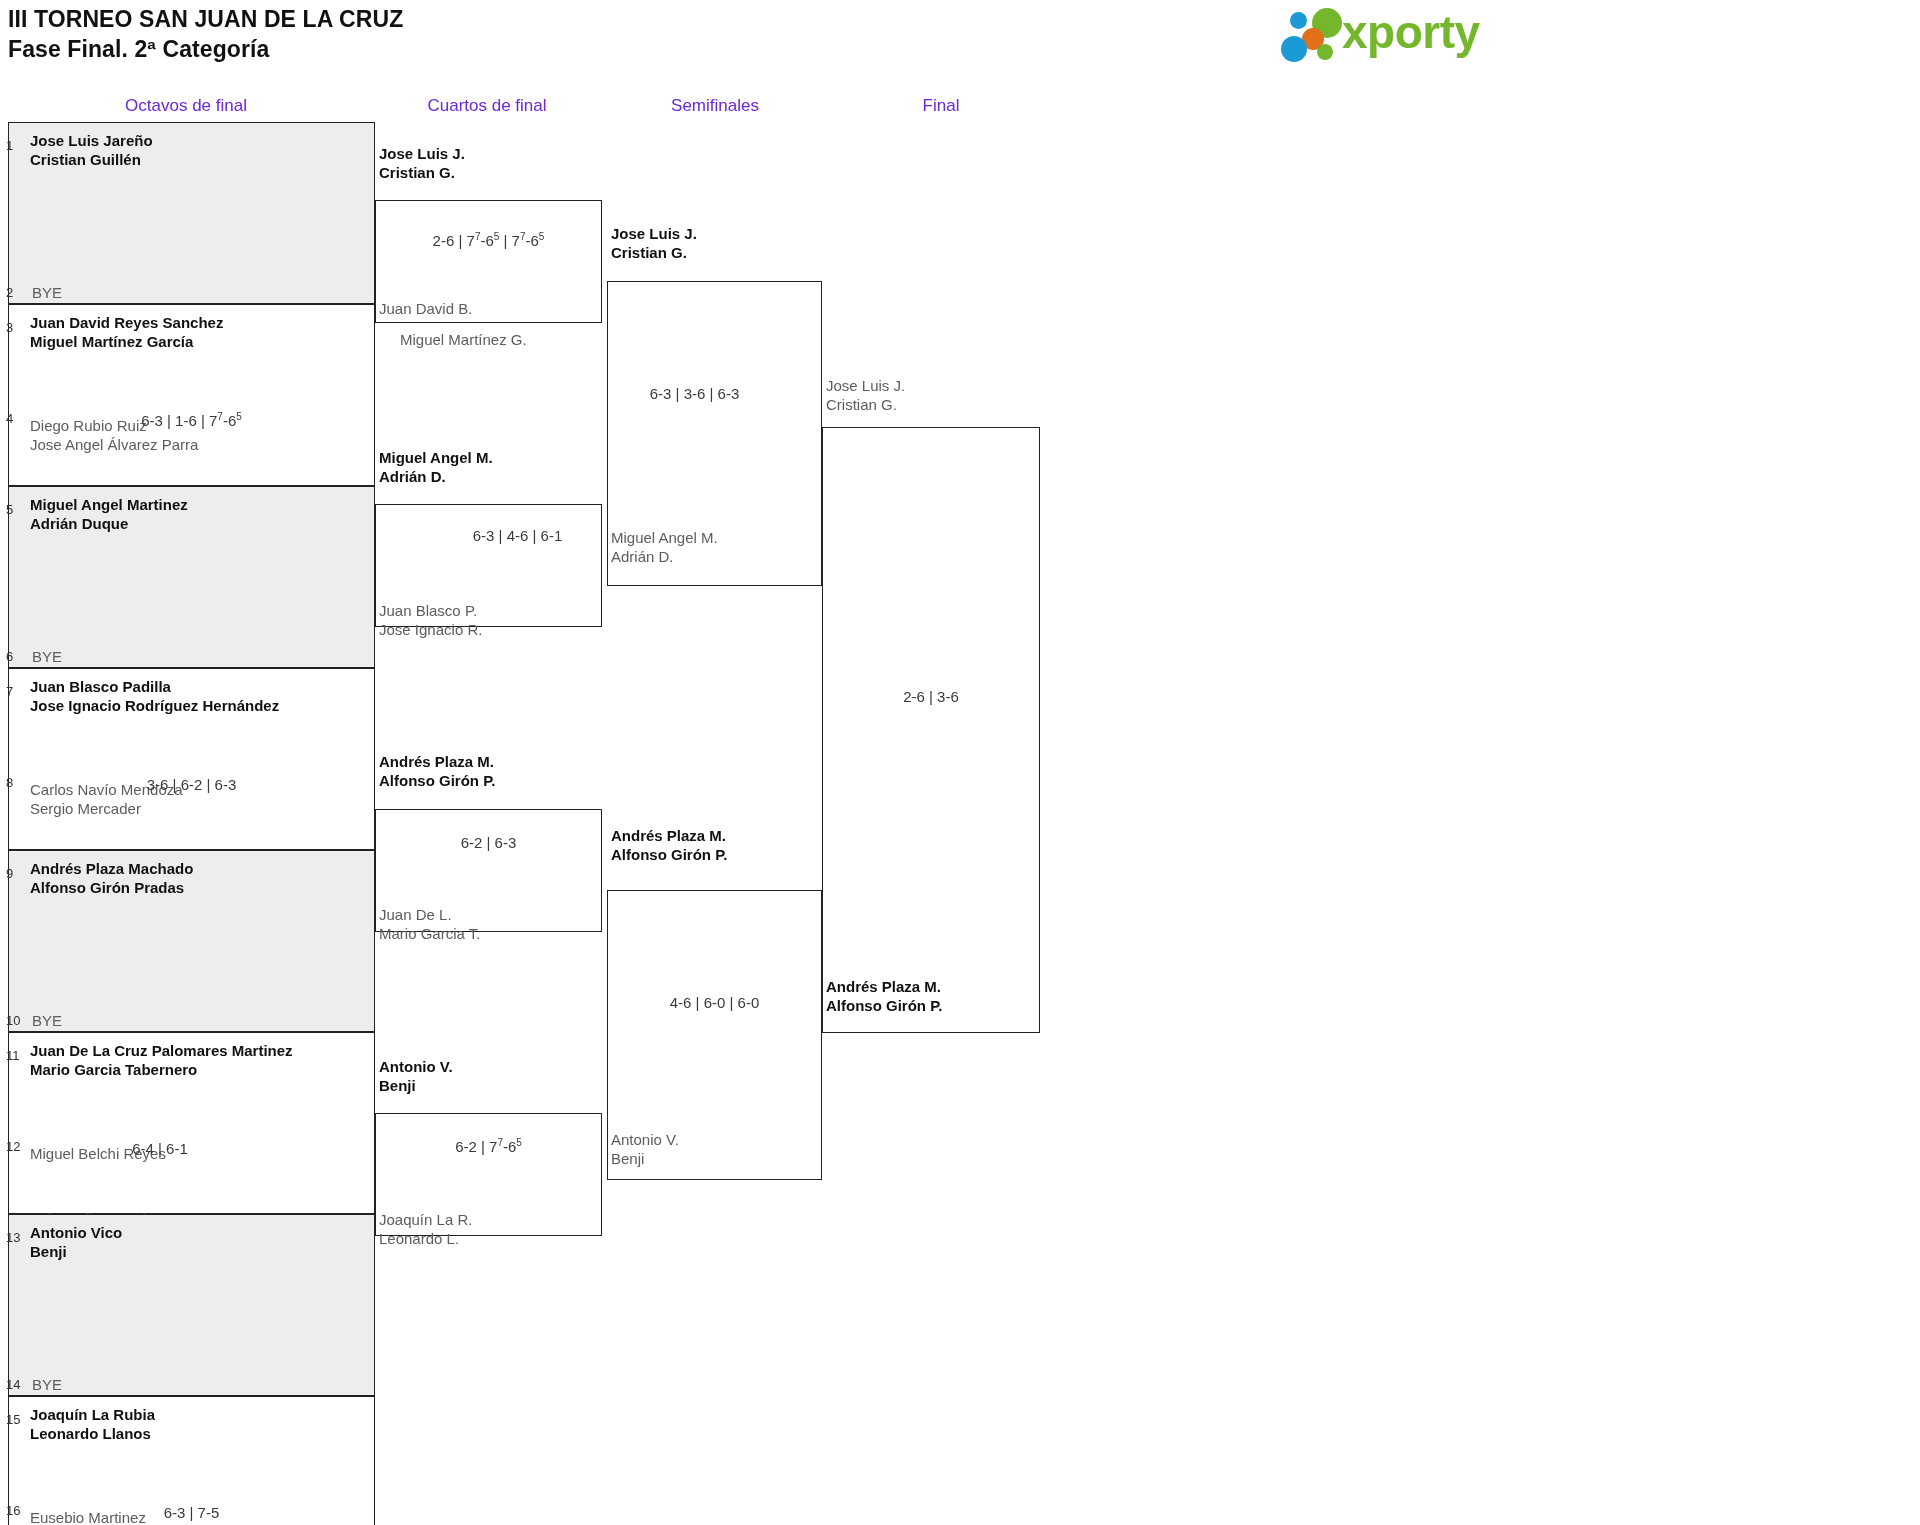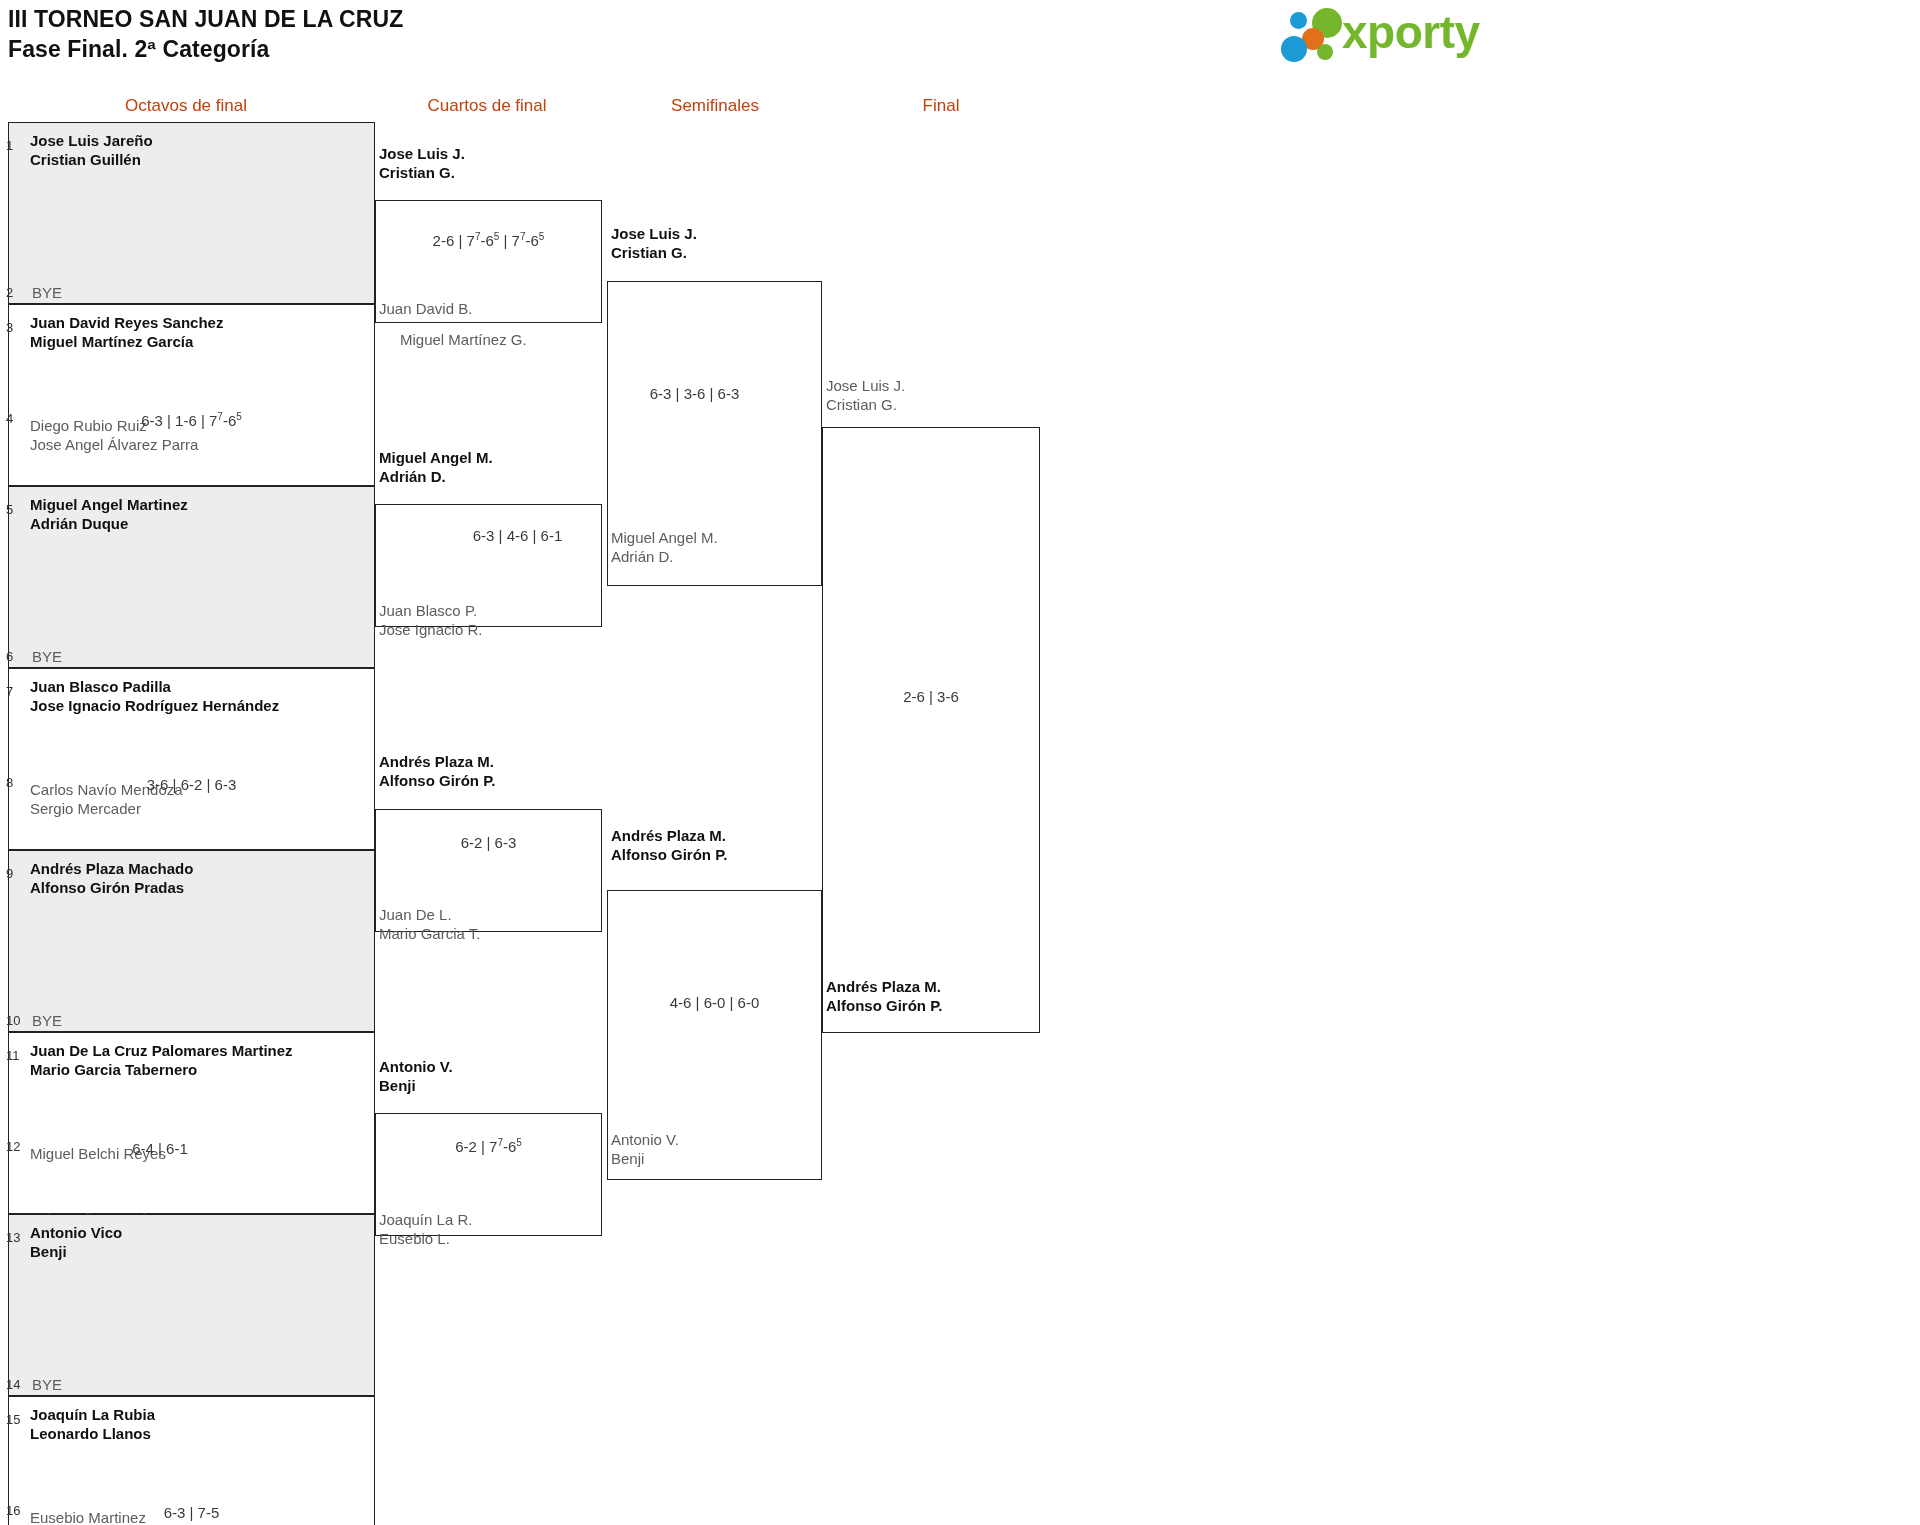--- a/index.html
+++ b/index.html
@@ -67,21 +67,21 @@
     font-weight: bold;
     color: #74b72c;
     letter-spacing: -0.5px;
     line-height: 56px;
   }
 
   
   .round-header {
     position: absolute;
     font-size: 17px;
-    color: #c2410c;
+    color: #6d28d9;
     text-align: center;
     white-space: nowrap;
   }
 
   
   #bracket {
     position: absolute;
     left: 0; top: 0;
     width: 1920px; height: 1525px;
   }
@@ -226,21 +226,21 @@
     <div class="conn-box" style="left: 375px; top: 809px; width: 227px; height: 123px;"></div>
     <div class="team win" style="left: 379px; top: 752px;">Andrés Plaza M.</div>
     <div class="team win" style="left: 379px; top: 771px;">Alfonso Girón P.</div>
     <div class="team lose" style="left: 379px; top: 905px;">Juan De L.</div>
     <div class="team lose" style="left: 379px; top: 924px;">Mario Garcia T.</div>
     <div class="score" style="left: 375px; top: 834px; width: 227px;">6-2 | 6-3</div>
     <div class="conn-box" style="left: 375px; top: 1113px; width: 227px; height: 123px;"></div>
     <div class="team win" style="left: 379px; top: 1057px;">Antonio V.</div>
     <div class="team win" style="left: 379px; top: 1076px;">Benji</div>
     <div class="team lose" style="left: 379px; top: 1210px;">Joaquín La R.</div>
-    <div class="team lose" style="left: 379px; top: 1229px;">Eusebio L.</div>
+    <div class="team lose" style="left: 379px; top: 1229px;">Leonardo L.</div>
     <div class="score" style="left: 375px; top: 1138px; width: 227px;">6-2 | 7<sup>7</sup>-6<sup>5</sup></div>
     <div class="conn-box" style="left: 607px; top: 281px; width: 215px; height: 305px;"></div>
     <div class="team win" style="left: 611px; top: 224px;">Jose Luis J.</div>
     <div class="team win" style="left: 611px; top: 243px;">Cristian G.</div>
     <div class="team lose" style="left: 611px; top: 528px;">Miguel Angel M.</div>
     <div class="team lose" style="left: 611px; top: 547px;">Adrián D.</div>
     <div class="score" style="left: 607px; top: 385px; width: 175px;">6-3 | 3-6 | 6-3</div>
     <div class="conn-box" style="left: 607px; top: 890px; width: 215px; height: 290px;"></div>
     <div class="team win" style="left: 611px; top: 826px;">Andrés Plaza M.</div>
     <div class="team win" style="left: 611px; top: 845px;">Alfonso Girón P.</div>

